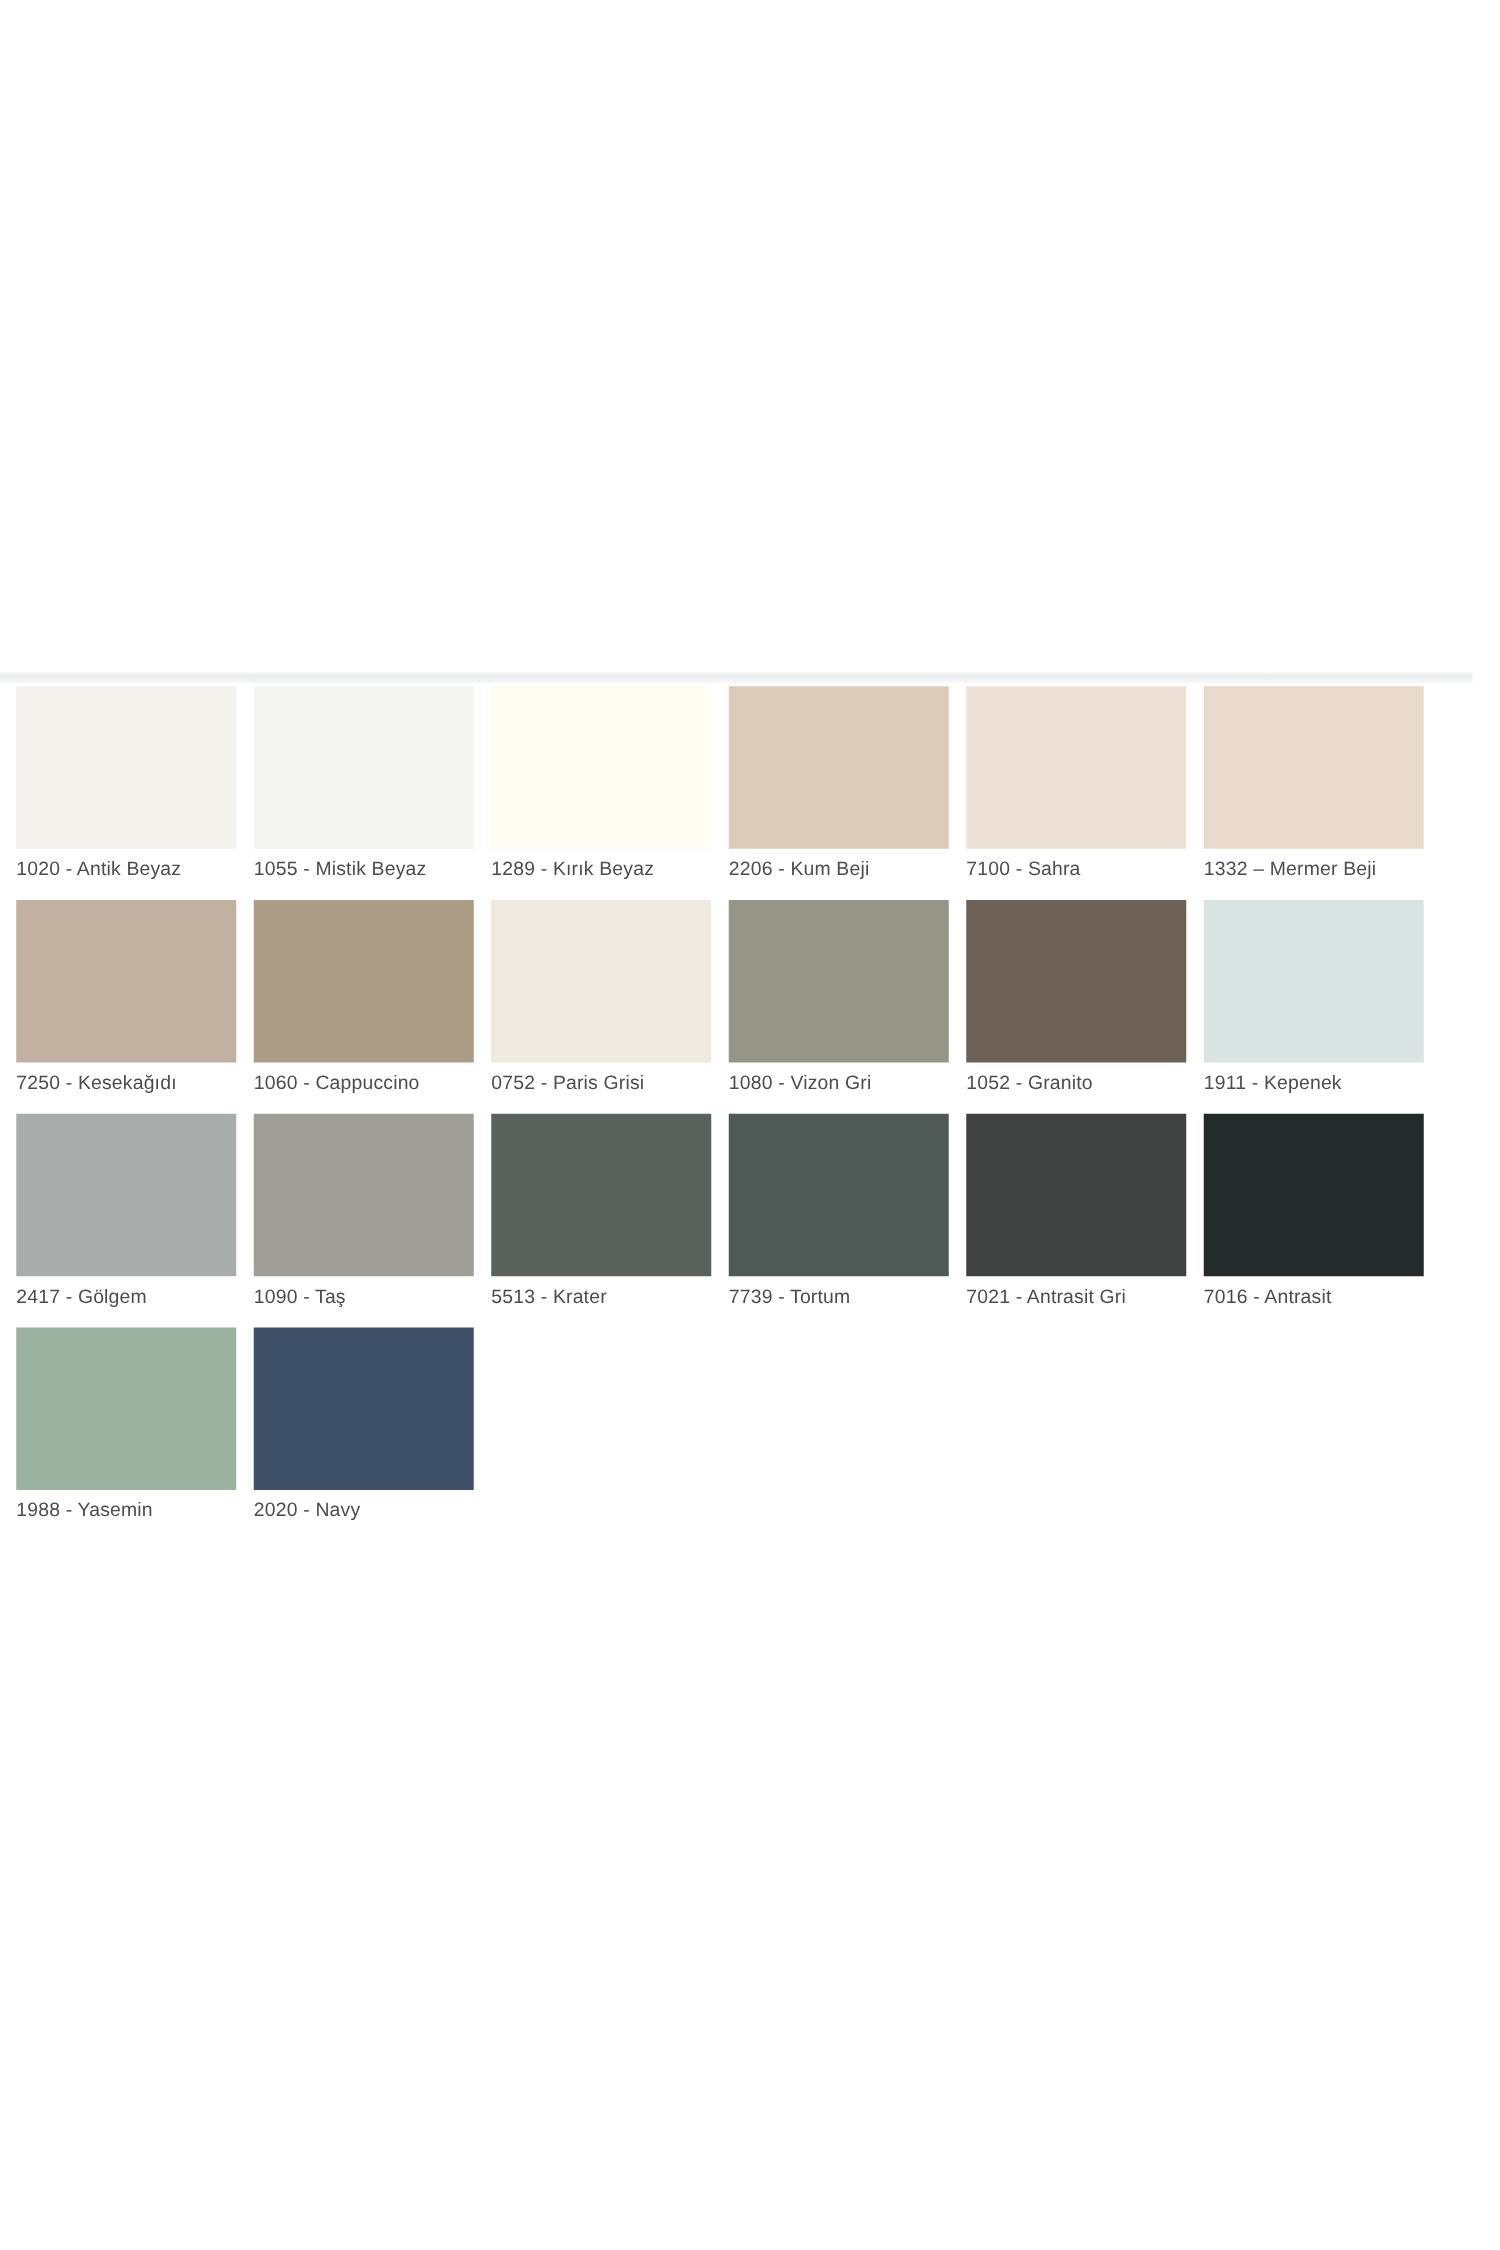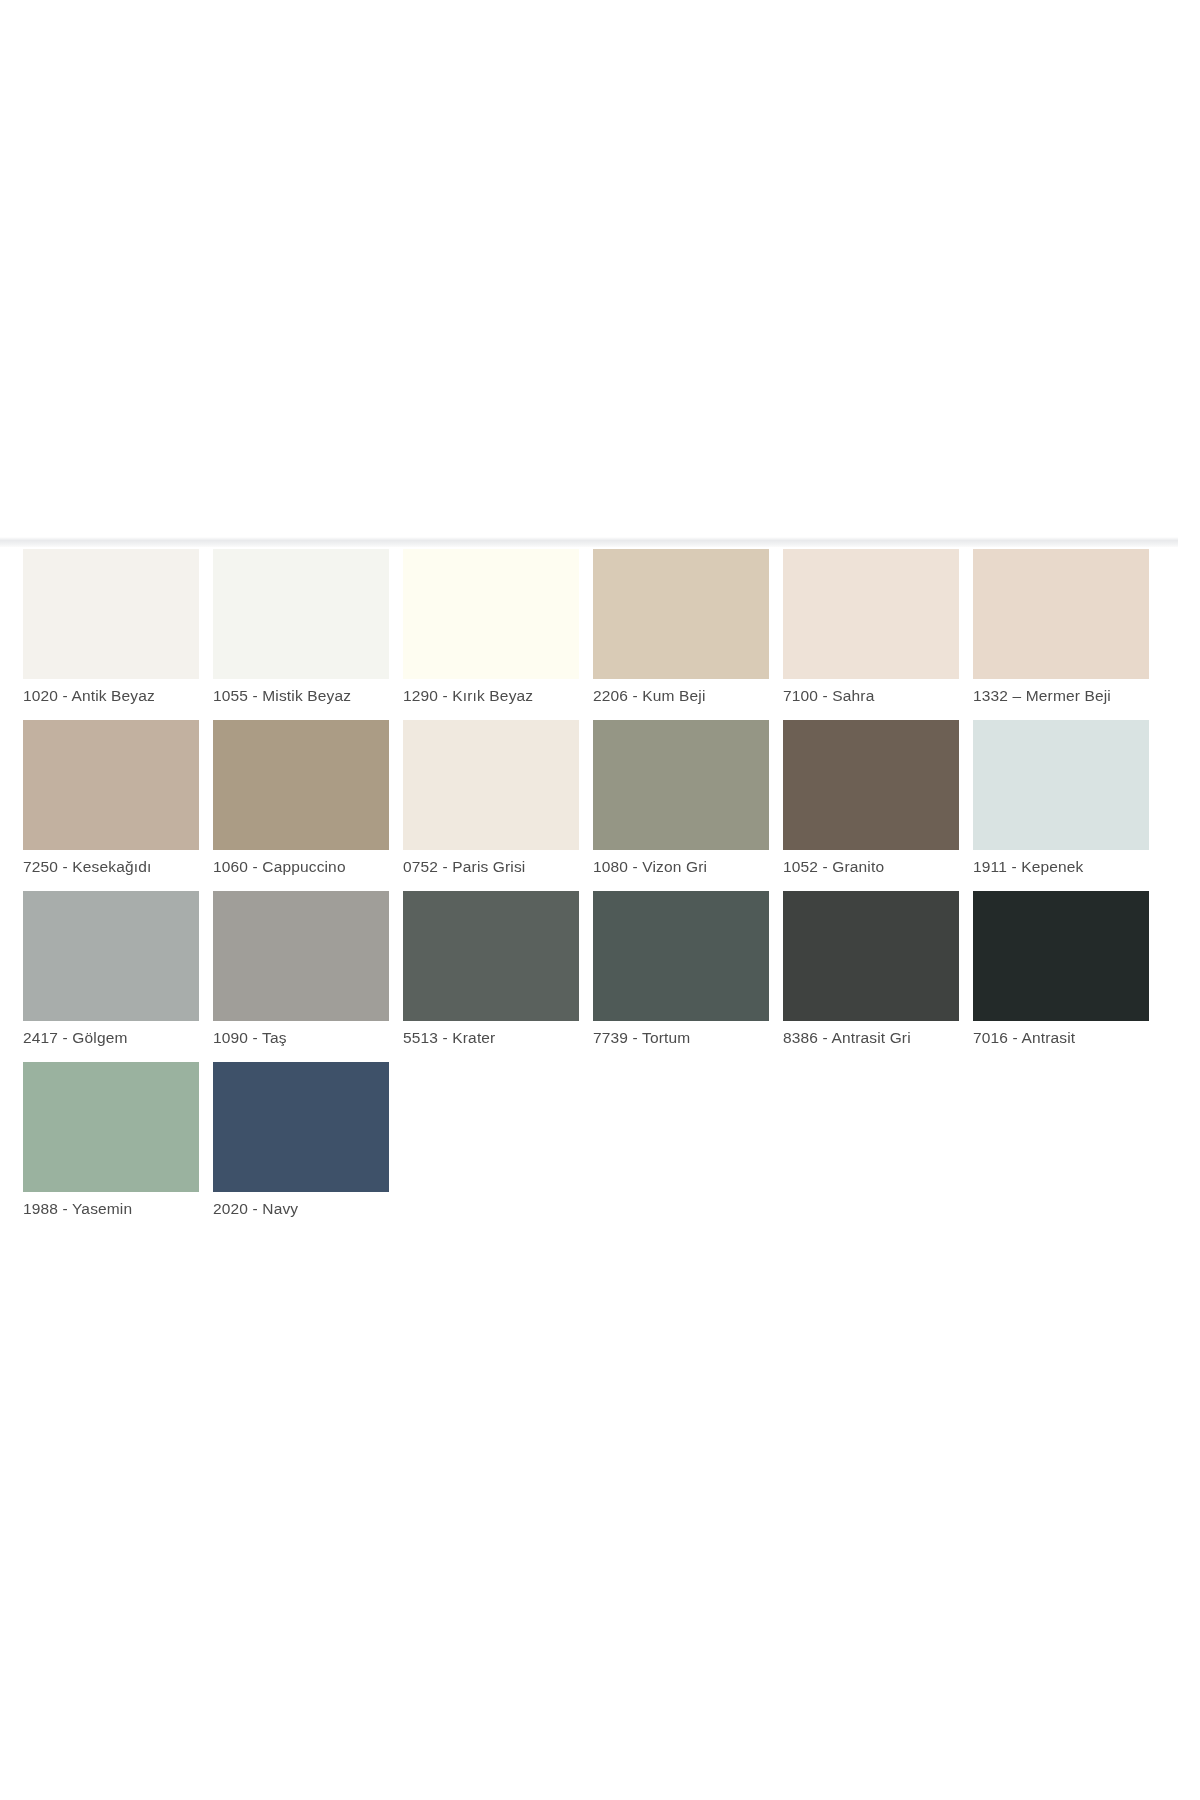--- a/index.html
+++ b/index.html
@@ -61,21 +61,21 @@
     height: 700px;
     background: #ffffff;
   }
 
   .swatch-grid {
     display: grid;
     grid-template-columns: repeat(6, 190px);
     grid-template-rows: repeat(4, 171px);
     column-gap: 0px;
     row-gap: 0px;
-    padding-left: 23px;
+    padding-left: 13px;
     padding-top: 2px;
   }
 
   .swatch-cell {
     position: relative;
     width: 190px;
     height: 171px;
   }
 
   .swatch-chip {
@@ -122,21 +122,21 @@
         <div class="swatch-cell">
           <div class="swatch-chip" style="background: rgb(244, 242, 237);"></div>
           <div class="swatch-label">1020 - Antik Beyaz</div>
         </div>
         <div class="swatch-cell">
           <div class="swatch-chip" style="background: rgb(244, 245, 240);"></div>
           <div class="swatch-label">1055 - Mistik Beyaz</div>
         </div>
         <div class="swatch-cell">
           <div class="swatch-chip" style="background: rgb(254, 253, 241);"></div>
-          <div class="swatch-label">1290 - Kırık Beyaz</div>
+          <div class="swatch-label">1289 - Kırık Beyaz</div>
         </div>
         <div class="swatch-cell">
           <div class="swatch-chip" style="background: rgb(217, 203, 182);"></div>
           <div class="swatch-label">2206 - Kum Beji</div>
         </div>
         <div class="swatch-cell">
           <div class="swatch-chip" style="background: rgb(238, 226, 215);"></div>
           <div class="swatch-label">7100 - Sahra</div>
         </div>
         <div class="swatch-cell">
@@ -178,21 +178,21 @@
         <div class="swatch-cell">
           <div class="swatch-chip" style="background: rgb(90, 97, 93);"></div>
           <div class="swatch-label">5513 - Krater</div>
         </div>
         <div class="swatch-cell">
           <div class="swatch-chip" style="background: rgb(79, 90, 87);"></div>
           <div class="swatch-label">7739 - Tortum</div>
         </div>
         <div class="swatch-cell">
           <div class="swatch-chip" style="background: rgb(63, 66, 64);"></div>
-          <div class="swatch-label">8386 - Antrasit Gri</div>
+          <div class="swatch-label">7021 - Antrasit Gri</div>
         </div>
         <div class="swatch-cell">
           <div class="swatch-chip" style="background: rgb(35, 42, 41);"></div>
           <div class="swatch-label">7016 - Antrasit</div>
         </div>
         <div class="swatch-cell">
           <div class="swatch-chip" style="background: rgb(154, 178, 159);"></div>
           <div class="swatch-label">1988 - Yasemin</div>
         </div>
         <div class="swatch-cell">

